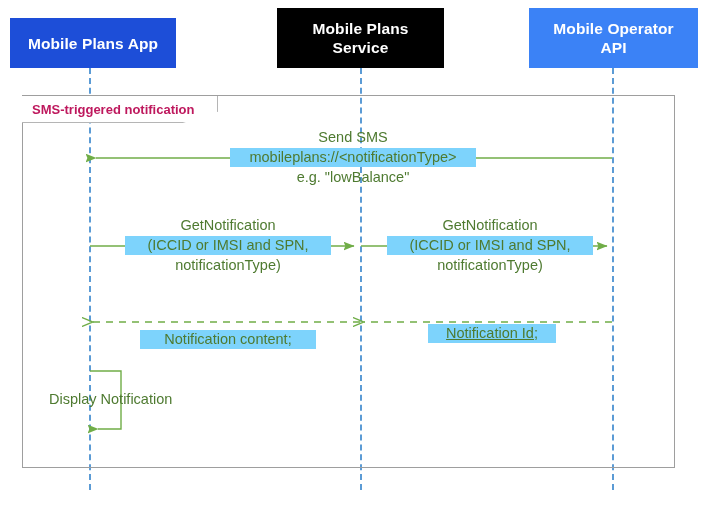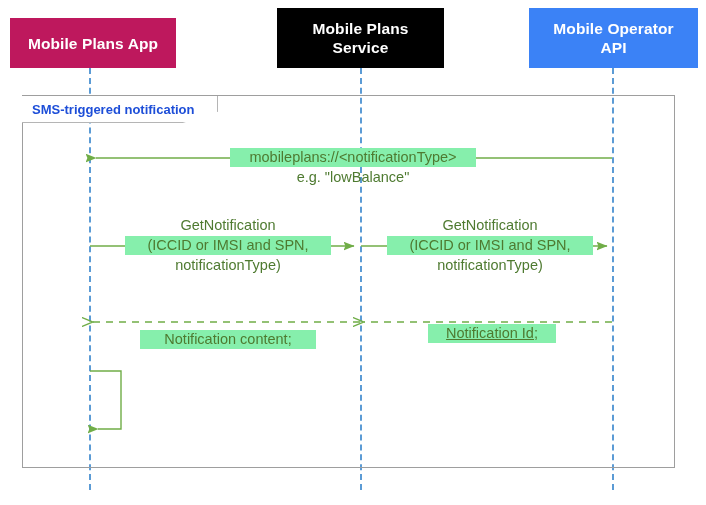--- a/index.html
+++ b/index.html
@@ -47,40 +47,40 @@
     border: 1px solid #9e9e9e;
     background: transparent;
   }
   .frame-label {
     position: absolute;
     box-sizing: border-box;
     border: 1px solid #b5b5b5;
     border-top: none;
     border-left: none;
     background: #ffffff;
-    color: #1d4ed8;
+    color: #be185d;
     font-size: 13px;
     font-weight: bold;
     line-height: 1;
     display: flex;
     align-items: center;
     padding-left: 10px;
     padding-right: 16px;
     
     clip-path: polygon(0 0, 100% 0, 100% 58%, 82% 100%, 0 100%);
   }
   
   .msg-label {
     position: absolute;
     color: #4e7a30;
     font-size: 14.5px;
     line-height: 19px;
     text-align: center;
     white-space: pre;
-    background: #86efac;
+    background: #7dd3fc;
     padding: 0 3px;
   }
   .msg-label.nobg { background: transparent; }
   
   #wires {
     position: absolute;
     left: 0; top: 0;
     width: 706px;
     height: 505px;
     pointer-events: none;
@@ -94,21 +94,21 @@
   <div class="lifeline" style="left:89px; top:68px; height:422px;"></div>
   <div class="lifeline" style="left:360px; top:68px; height:422px;"></div>
   <div class="lifeline" style="left:612px; top:68px; height:422px;"></div>
 
   <div class="frame" style="left:22px; top:95px; width:653px; height:373px;"></div>
 
   <div class="frame-label" style="left:22px; top:96px; width:196px; height:27px;">
     <span>SMS-triggered notification</span>
   </div>
 
-  <div class="participant" style="left:10px; top:18px; width:166px; height:50px; background:#be185d;">
+  <div class="participant" style="left:10px; top:18px; width:166px; height:50px; background:#1d4ed8;">
     <span>Mobile Plans App</span>
   </div>
 
   <div class="participant" style="left:277px; top:8px; width:167px; height:60px; background:#000000; white-space:pre-line;">
     <span>Mobile Plans
 Service</span>
   </div>
 
   <div class="participant" style="left:529px; top:8px; width:169px; height:60px; background:#3b82f6; white-space:pre-line;">
     <span>Mobile Operator
@@ -146,29 +146,31 @@
 
     <g>
       <line x1="612" y1="322" x2="364" y2="322" stroke="#70AD47" stroke-width="1.4" stroke-dasharray="7 6" marker-end="url(#ah-left-open)"></line>
     </g>
 
     <g>
       <path d="M90,371 L121,371 L121,429 L98,429" fill="none" stroke="#70AD47" stroke-width="1.4" marker-end="url(#ah-left)"></path>
     </g>
   </svg>
 
+  <div class="msg-label nobg" style="left:250px; top:128px; width:200px;">Send SMS</div>
   <div class="msg-label" style="left:230px; top:148px; width:240px;">mobileplans://&lt;notificationType&gt;</div>
   <div class="msg-label nobg" style="left:250px; top:168px; width:200px;">e.g. "lowBalance"</div>
 
   <div class="msg-label nobg" style="left:125px; top:216px; width:200px;">GetNotification</div>
   <div class="msg-label" style="left:125px; top:236px; width:200px;">(ICCID or IMSI and SPN,</div>
   <div class="msg-label nobg" style="left:125px; top:256px; width:200px;">notificationType)</div>
 
   <div class="msg-label nobg" style="left:387px; top:216px; width:200px;">GetNotification</div>
   <div class="msg-label" style="left:387px; top:236px; width:200px;">(ICCID or IMSI and SPN,</div>
   <div class="msg-label nobg" style="left:387px; top:256px; width:200px;">notificationType)</div>
 
   <div class="msg-label" style="left:140px; top:312px; width:170px;margin-top:18px;">Notification content;</div>
 
   <div class="msg-label" style="left:428px; top:324px; width:122px;text-decoration:underline;">Notification Id;</div>
 
+  <div class="msg-label nobg" style="left:46px; top:390px; width:150px; text-align:left;">Display Notification</div>
 
 </div>
 
 </body></html>

